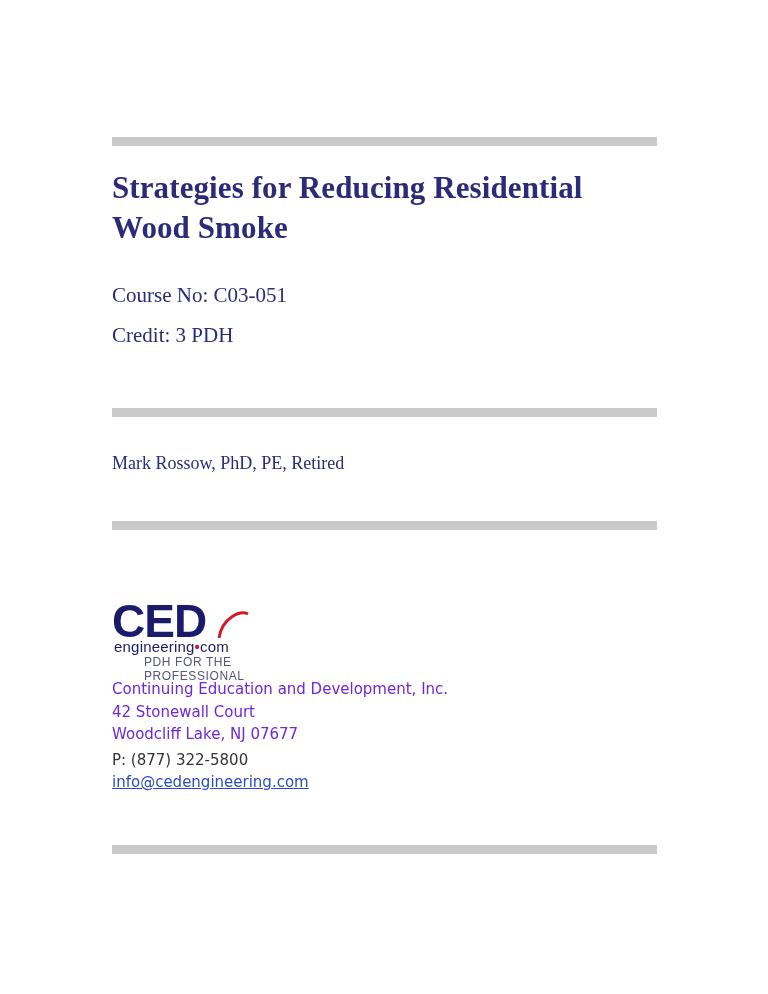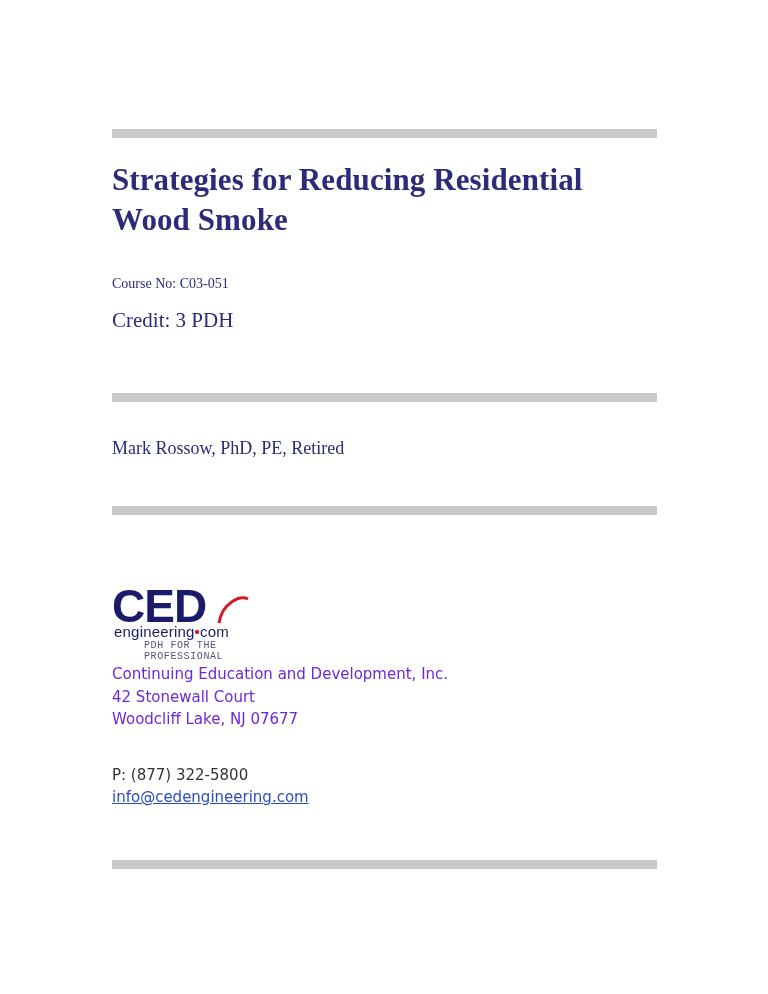--- a/index.html
+++ b/index.html
@@ -9,21 +9,21 @@
   }
   body {
     width: 768px;
     height: 994px;
     position: relative;
     font-family: "Liberation Serif", serif;
     overflow: hidden;
   }
   .page {
     position: absolute;
-    left: 0; top: 4px;
+    left: 0; top: 12px;
     width: 768px;
     height: 844px;
     background: #ffffff;
   }
   .content {
     position: absolute;
     left: 112px;
     top: 0;
     width: 545px;
   }
@@ -41,21 +41,21 @@
     font-family: "Liberation Serif", serif;
     font-size: 31px;
     font-weight: bold;
     color: #2b2b7a;
     line-height: 1.28;
     margin: 22px 0 0 0;
     letter-spacing: 0.1px;
   }
   .course-line {
     font-family: "Liberation Serif", serif;
-    font-size: 14px;
+    font-size: 21px;
     color: #2b2b7a;
     margin-top: 38px;
     line-height: 1.0;
   }
   .credit-line {
     font-family: "Liberation Serif", serif;
     font-size: 21px;
     color: #2b2b7a;
     margin-top: 19px;
     line-height: 1.0;
@@ -98,39 +98,39 @@
     position: absolute;
     left: 2px;
     top: 40px;
     letter-spacing: 0.2px;
   }
   .logo-sub .dot {
     color: #d11a2a;
     font-weight: bold;
   }
   .logo-tag {
-    font-family: Liberation Mono, monospace;
-    font-size: 10px;
+    font-family: Liberation Sans, sans-serif;
+    font-size: 12px;
     color: #555577;
     position: absolute;
     left: 4px;
     top: 57px;
     letter-spacing: 0.6px;
     padding-left: 28px;
   }
 
   .addr {
     margin-top: 18px;
     font-family: "DejaVu Sans", sans-serif;
     font-size: 15px;
     color: #6d28d9;
     line-height: 1.48;
   }
   .contact {
-    margin-top: 34px;
+    margin-top: 4px;
     font-family: "DejaVu Sans", sans-serif;
     font-size: 15px;
     color: #333333;
     line-height: 1.48;
   }
   .email {
     font-family: "DejaVu Sans", sans-serif;
     font-size: 15px;
     color: #2b4cc0;
     text-decoration: underline;

